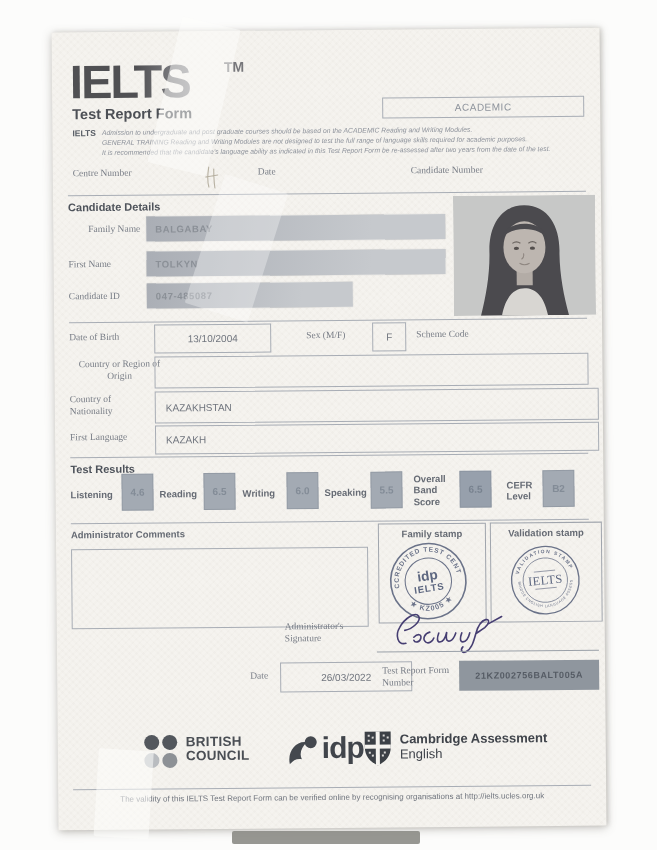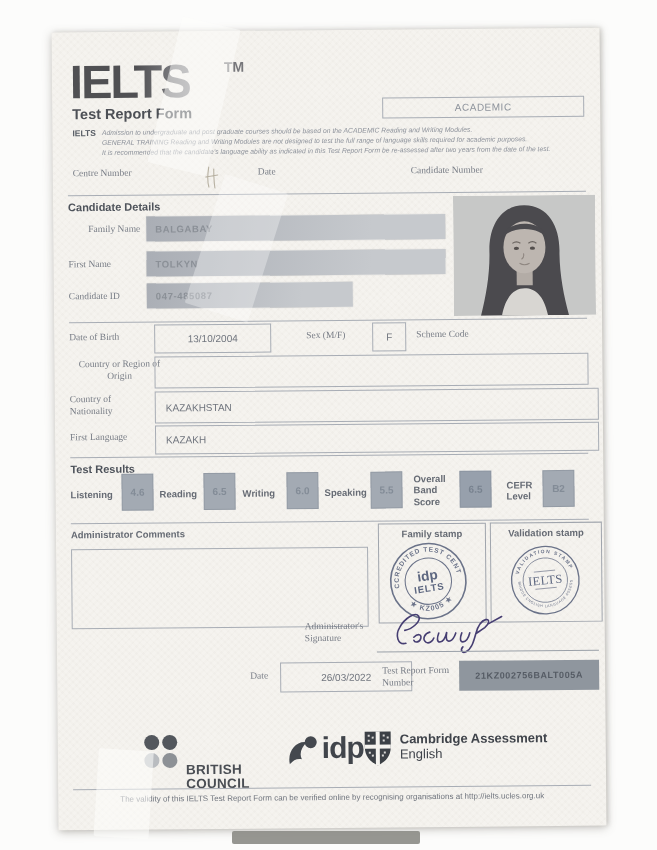--- a/index.html
+++ b/index.html
@@ -31,21 +31,21 @@
   .s-label{position:absolute;font-weight:bold;font-size:9.5px;color:#666b74;line-height:1.2;}
   .s-box{position:absolute;width:32px;height:37px;background:#a3aab3;display:flex;align-items:center;
         justify-content:center;font-size:10px;font-weight:bold;color:#838c97;
         box-shadow:inset 0 0 0 1px rgba(118,126,138,.35);}
   .s-box.dark{background:#97a0ac;color:#78828f;}
   .stampbox{position:absolute;border:1px solid #a0a5ad;}
   .stamp-label{text-align:center;font-weight:bold;font-size:9.5px;color:#666b74;margin-top:4px;}
   .trf-box{position:absolute;background:#8f969e;display:flex;align-items:center;justify-content:center;
         font-size:9px;font-weight:bold;color:#565c65;letter-spacing:.6px;}
   .verify{position:absolute;left:0;top:763px;width:548px;text-align:center;font-size:8px;color:#70757e;}
-  .bc-text{font-size:13.5px;font-weight:bold;color:#4a4e54;line-height:1.05;letter-spacing:.3px;margin-top:28px;}
+  .bc-text{font-size:13.5px;font-weight:bold;color:#4a4e54;line-height:1.05;letter-spacing:.3px;}
   .idp-text{font-size:30px;font-weight:bold;color:#41454b;letter-spacing:-1px;line-height:1;}
   .cam-text{font-size:13px;color:#3f434a;line-height:1.15;}
   .cam-text .l1{font-weight:bold;}
   .tape{position:absolute;background:rgba(253,253,251,.5);pointer-events:none;border-radius:2px;}
   .smudge{position:absolute;left:232px;top:831px;width:188px;height:13px;background:#8b8b85;
         opacity:.9;border-radius:2px;}
 </style>
 </head>
 <body>
 
@@ -172,21 +172,21 @@
         <textPath href="#vsTop" startOffset="50%" text-anchor="middle">VALIDATION STAMP</textPath>
       </text>
       <text font-size="4.4" fill="#6b7389" letter-spacing="0.7">
         <textPath href="#vsBot" startOffset="50%" text-anchor="middle">CAMBRIDGE ENGLISH LANGUAGE ASSESSMENT</textPath>
       </text>
       <line x1="32" y1="34" x2="58" y2="34" stroke="#6b7389" stroke-width="0.8"></line>
       <line x1="32" y1="55" x2="58" y2="55" stroke="#6b7389" stroke-width="0.8"></line>
       <text x="45" y="50" text-anchor="middle" font-size="15" fill="#5d6780" font-family="Liberation Serif, serif" letter-spacing="0.5">IELTS</text>
     </svg>
 
-    <div class="label" style="left:228px;top:591px;width:72px;margin-left:20px;">Administrator's Signature</div>
+    <div class="label" style="left:228px;top:591px;width:72px;">Administrator's Signature</div>
     <svg class="abs" style="left:335px;top:570px;" width="130" height="55" viewBox="0 0 130 55">
       <path d="M14,44 C6,46 3,36 8,28 C13,19 24,12 27,17 C30,22 20,30 13,31 M22,38 C26,34 30,35 29,39 C28,43 23,44 22,41 M38,33 C33,34 30,40 34,43 C37,45 41,42 42,39 M47,34 C45,39 45,43 48,43 C52,43 54,37 55,33 C54,38 54,43 58,42 C61,41 63,37 64,34 M70,34 C68,39 68,43 71,43 C75,43 77,38 78,34 M84,35 C86,28 90,22 94,21 C98,20 98,25 93,29 C89,32 85,34 84,35 C82,42 80,50 74,53 C70,55 68,51 71,48 M97,25 L110,18" stroke="#463e72" stroke-width="1.6" fill="none" stroke-linecap="round"></path>
     </svg>
     <div class="abs" style="left:320px;top:622px;width:222px;border-top:1px solid #9aa0a8;"></div>
 
     <div class="label" style="left:193px;top:640px;">Date</div>
     <div class="fbox" style="left:223px;top:632px;width:130px;height:28px;">26/03/2022</div>
     <div class="label" style="left:325px;top:636px;width:78px;">Test Report Form Number</div>
     <div class="trf-box" style="left:402px;top:632px;width:140px;height:30px;">21KZ002756BALT005A</div>
 

